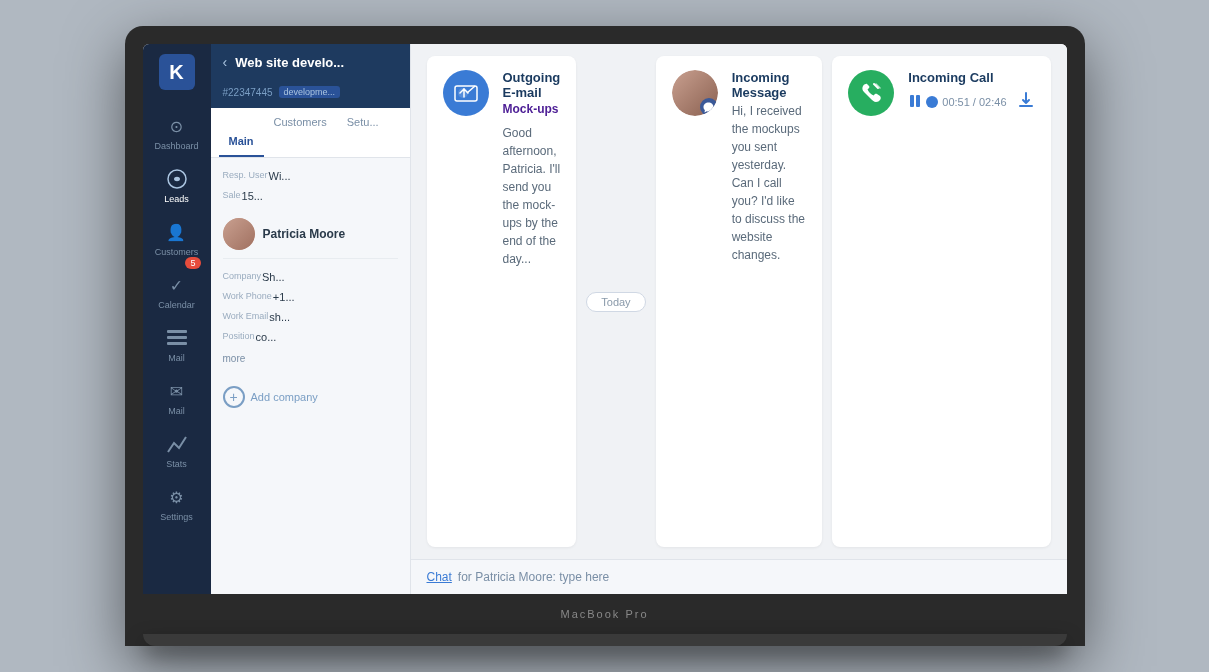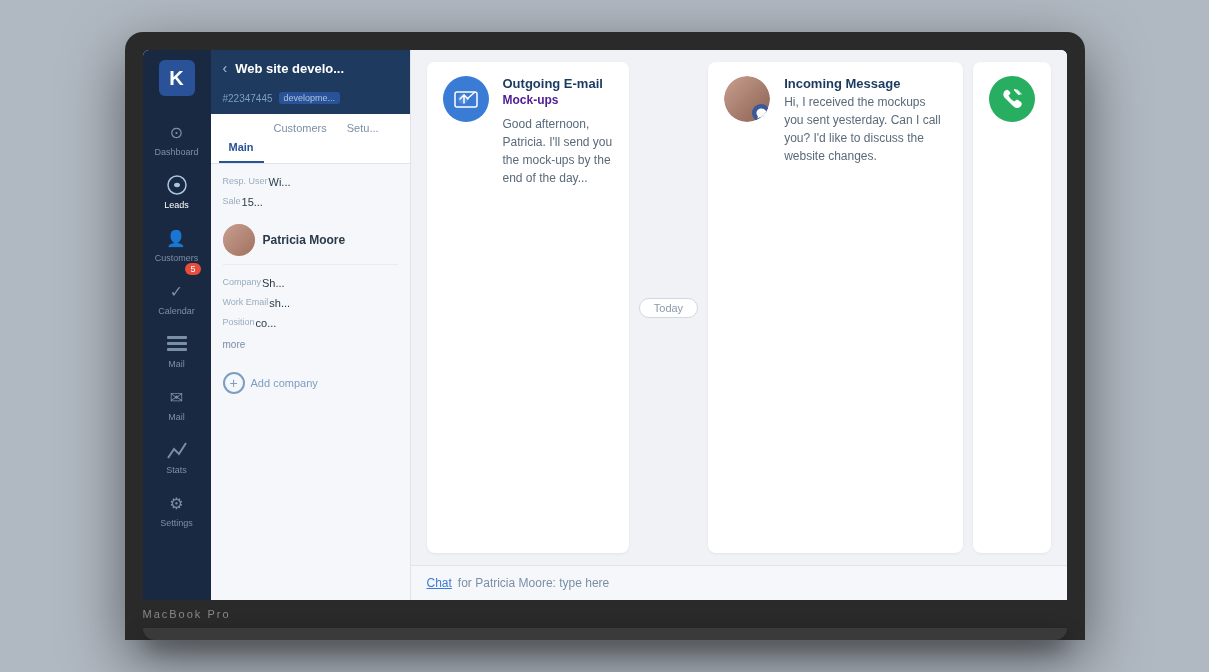--- a/index.html
+++ b/index.html
@@ -484,25 +484,25 @@
     }
 
     .chat-input-text {
       font-size: 12px;
       color: #7a8fa6;
       flex: 1;
     }
 
     .laptop-chin {
       background: #2a2a2a;
-      height: 28px;
+      height: 40px;
       border-radius: 0 0 4px 4px;
       display: flex;
       align-items: center;
-      justify-content: flex-start;
+      justify-content: center;
     }
 
     .laptop-brand {
       color: #888;
       font-size: 11px;
       letter-spacing: 2px;
     }
 
     .laptop-bottom {
       background: #3a3a3a;
@@ -608,20 +608,24 @@
           <div class="crm-contact-row">
             <div class="crm-avatar">
               <div class="crm-avatar-img"></div>
             </div>
             <span class="crm-contact-name">Patricia Moore</span>
           </div>
 
           <div class="crm-field">
             <div class="crm-field-label">Company</div>
             <div class="crm-field-value">Sh...</div>
+          </div>
+          <div class="crm-field">
+            <div class="crm-field-label">Work phone</div>
+            <div class="crm-field-value">+1...</div>
           </div>
           <div class="crm-field">
             <div class="crm-field-label">Work email</div>
             <div class="crm-field-value">sh...</div>
           </div>
           <div class="crm-field">
             <div class="crm-field-label">Position</div>
             <div class="crm-field-value">co...</div>
           </div>
 
@@ -675,20 +679,46 @@
           </div>
 
           <div class="activity-card">
             <div class="activity-icon call">
               <svg width="26" height="26" viewBox="0 0 26 26" fill="none">
                 <path d="M8 4C8 4 6 4 5 6C4 8 4 10 6 12C8 14 10 16 12 18C14 20 16 22 18 22C20 22 21 21 22 20C23 19 23 17 22 16L19 14C18.5 13.5 17.5 13.5 17 14L15.5 15.5C14.5 15 13 14 12 13C11 12 10 10.5 9.5 9.5L11 8C11.5 7.5 11.5 6.5 11 6L9 4C8.5 3.5 8 4 8 4Z" fill="white"></path>
                 <path d="M16 4 L20 8" stroke="white" stroke-width="2" stroke-linecap="round"></path>
                 <path d="M18 4 L22 8" stroke="white" stroke-width="1.5" stroke-linecap="round" opacity="0.7"></path>
               </svg>
             </div>
+            <div class="activity-content">
+              <div class="activity-title">Incoming Call</div>
+              <div class="audio-player">
+                <span class="audio-pause-btn">
+                  <svg width="14" height="14" viewBox="0 0 14 14" fill="#3a7bd5">
+                    <rect x="2" y="1" width="4" height="12" rx="1"></rect>
+                    <rect x="8" y="1" width="4" height="12" rx="1"></rect>
+                  </svg>
+                </span>
+                <div class="audio-progress-track">
+                  <div class="audio-progress-fill"></div>
+                  <div class="audio-progress-thumb"></div>
+                </div>
+                <span class="audio-time">
+                  <span>00:51</span>
+                  /
+                  <span>02:46</span>
+                </span>
+                <span class="audio-download">
+                  <svg width="18" height="18" viewBox="0 0 18 18" fill="#3a7bd5">
+                    <path d="M9 2 L9 12 M6 9 L9 12 L12 9" stroke="#3a7bd5" stroke-width="2" fill="none" stroke-linecap="round" stroke-linejoin="round"></path>
+                    <rect x="2" y="14" width="14" height="2" rx="1" fill="#3a7bd5"></rect>
+                  </svg>
+                </span>
+              </div>
+            </div>
           </div>
 
         </div>
 
         <div class="chat-input-bar">
           <span class="chat-input-link">Chat</span>
           <span class="chat-input-text">for Patricia Moore: type here</span>
         </div>
       </div>
 

